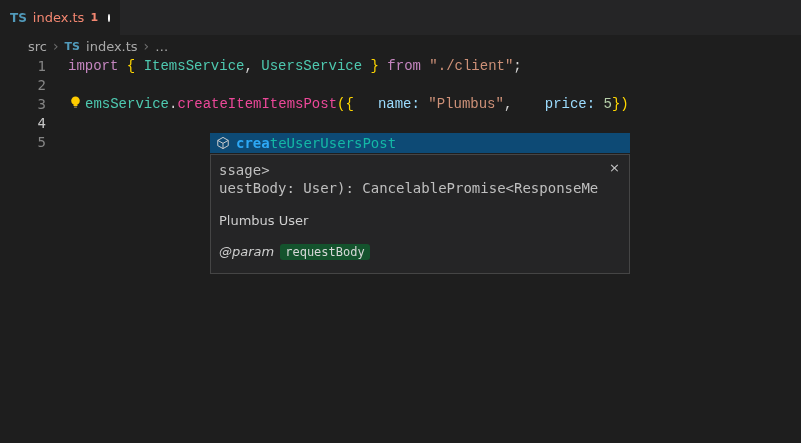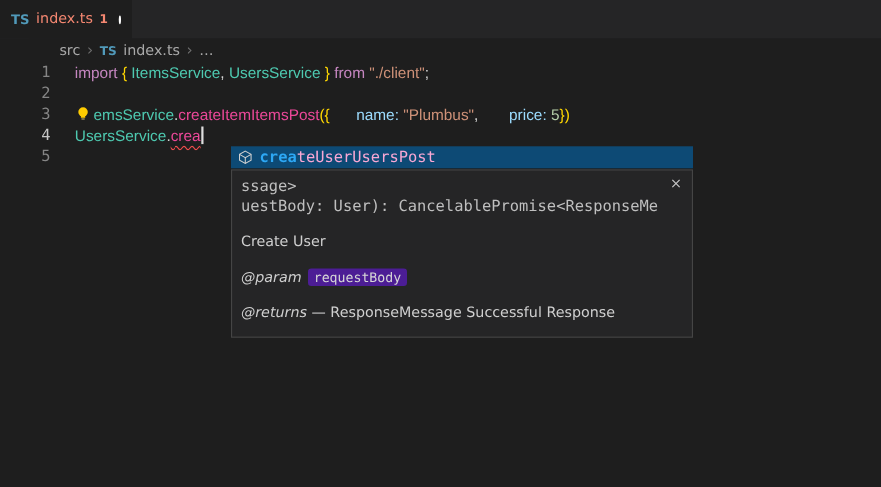--- a/index.html
+++ b/index.html
@@ -17,38 +17,38 @@
     padding:0 10px; gap:6px; font-size:13px; cursor:pointer;
   }
   .tab .ts-icon { color:#519aba; font-weight:bold; font-size:12px; }
   .tab .tab-label { color:#f48771; }
   .tab .tab-badge { color:#f48771; font-size:11px; font-weight:bold; }
   .tab .dirty-dot { width:8px; height:8px; border-radius:50%; background:#ffffff; margin-left:4px; }
 
   
   .breadcrumbs {
     height:22px; display:flex; align-items:center; padding-left:28px; gap:6px;
-    font-size:13px; color:#a9a9a9; background:#1e1e1e;margin-left:26px;
+    font-size:13px; color:#a9a9a9; background:#1e1e1e;
   }
   .breadcrumbs .sep { color:#6e6e6e; font-size:14px; }
   .breadcrumbs .ts-icon-sm { color:#519aba; font-weight:bold; font-size:11px; }
   .breadcrumbs .crumb { cursor:pointer; }
 
   
   .editor-area { position:absolute; top:57px; left:0; right:0; bottom:0; }
   .gutter { position:absolute; left:0; top:0; width:46px; }
   .gutter .ln {
     height:19px; line-height:19px; text-align:right; color:#858585;
     font-size:14px; font-family:"DejaVu Sans Mono","Liberation Mono",monospace;
   }
   .gutter .ln.active { color:#c6c6c6; }
   .code { position:absolute; left:68px; top:0; right:0; }
   .code .cl {
     height:19px; line-height:19px; white-space:pre; font-size:14px;
-    font-family:Liberation Sans, sans-serif; color:#d4d4d4;
+    font-family:Liberation Mono, monospace; color:#d4d4d4;
   }
   .tok-keyword { color:#c586c0; }
   .tok-class { color:#4ec9b0; }
   .tok-method { color:#ec4899; }
   .tok-bracket { color:#ffd700; }
   .tok-property { color:#9cdcfe;margin-left:24px; }
   .tok-string { color:#ce9178; }
   .tok-number { color:#b5cea8; }
   .tok-plain { color:#d4d4d4; }
   .squiggle {
@@ -60,40 +60,40 @@
 
   
   .suggest { position:absolute; left:210px; top:133px; width:420px; z-index:5; }
   .suggest-row {
     height:20px; background:#0d4a75; display:flex; align-items:center;
     padding:0 6px; gap:6px; cursor:pointer;
   }
   .suggest-row .cube { width:14px; height:14px; flex:0 0 auto; }
   .suggest-row .sg-text { font-size:14px; font-family:"DejaVu Sans Mono","Liberation Mono",monospace; white-space:pre; }
   .sg-match { color:#2da8f5; font-weight:bold; }
-  .sg-rest { color:#f9a8d4; }
+  .sg-rest { color:#14b8a6; }
 
   .suggest-docs {
     margin-top:1px; background:#252526; border:1px solid #454545;
     padding:6px 8px 12px 8px; position:relative; color:#cccccc;
   }
   .sig-line {
     font-family:"DejaVu Sans Mono","Liberation Mono",monospace;
     font-size:14px; line-height:18px; color:#bfbfbf; white-space:pre;
   }
   .docs-close {
     position:absolute; top:6px; right:9px; color:#c5c5c5; font-size:13px;
     cursor:pointer; line-height:14px;
   }
   .doc-desc { margin-top:15px; font-size:13px; line-height:17px; color:#cfcfcf; }
   .doc-row { margin-top:14px; font-size:13px; line-height:18px; color:#cfcfcf; }
   .tag-italic { font-style:italic; }
   .chip {
     font-family:"DejaVu Sans Mono","Liberation Mono",monospace;
-    font-size:12px; background:#4c1d95; color:#d7d7d7;
+    font-size:12px; background:#14532d; color:#d7d7d7;
     padding:1px 5px; border-radius:3px; margin-left:6px;
   }
 </style>
 </head>
 <body>
 
 <div class="tabbar">
   <div class="tab">
     <span class="ts-icon">TS</span>
     <span class="tab-label">index.ts</span>
@@ -120,38 +120,36 @@
       <div class="ln">5</div>
     </div>
   <div class="code" id="code">
       <div class="cl"><span class="tok-keyword">import</span><span class="tok-plain"> </span><span class="tok-bracket">{</span><span class="tok-plain"> </span><span class="tok-class">ItemsService</span><span class="tok-plain">, </span><span class="tok-class">UsersService</span><span class="tok-plain"> </span><span class="tok-bracket">}</span><span class="tok-plain"> </span><span class="tok-keyword">from</span><span class="tok-plain"> </span><span class="tok-string">"./client"</span><span class="tok-plain">;</span></div>
       <div class="cl"></div>
       <div class="cl"><span class="bulb-wrap"><svg width="15" height="15" viewBox="0 0 16 16">
             <circle cx="8" cy="6.2" r="4.6" fill="#ffcc00"></circle>
             <rect x="5.8" y="10.2" width="4.4" height="1.6" rx="0.5" fill="#ffcc00"></rect>
             <rect x="6.3" y="12.2" width="3.4" height="1.4" rx="0.5" fill="#9a8a55"></rect>
           </svg></span><span class="tok-class">emsService</span><span class="tok-plain">.</span><span class="tok-method">createItemItemsPost</span><span class="tok-bracket">({</span><span class="tok-property">name:</span><span class="tok-plain"> </span><span class="tok-string">"Plumbus"</span><span class="tok-plain">, </span><span class="tok-property">price:</span><span class="tok-plain"> </span><span class="tok-number">5</span><span class="tok-bracket">})</span></div>
-      <div class="cl"><span class="tok-class">UsersService</span><span class="tok-plain">.</span><span class="tok-method squiggle">crea</span><span class="cursor-bar"></span></div>
       <div class="cl"></div>
     </div>
 </div>
 
 <div class="suggest">
   <div class="suggest-row">
     <svg class="cube" viewBox="0 0 16 16">
       <path d="M8 1.6 L14 5 L14 11 L8 14.4 L2 11 L2 5 Z" fill="none" stroke="#d0d0d0" stroke-width="1.1"></path>
       <path d="M2 5 L8 8.4 L14 5 M8 8.4 L8 14.4" fill="none" stroke="#d0d0d0" stroke-width="1.1"></path>
     </svg>
     <span class="sg-text"><span class="sg-match">crea</span><span class="sg-rest">teUserUsersPost</span></span>
   </div>
   <div class="suggest-docs">
     <span class="docs-close">×</span>
     <div id="sig-lines">
         <div class="sig-line">ssage&gt;</div>
         <div class="sig-line">uestBody: User): CancelablePromise&lt;ResponseMe</div>
       </div>
-    <div class="doc-desc">Create User</div>
+    <div class="doc-desc">Plumbus User</div>
     <div id="doc-tags">
         <div class="doc-row"><span class="tag-italic">@param</span><span class="chip">requestBody</span></div>
-        <div class="doc-row"><span class="tag-italic">@returns</span><span> — ResponseMessage Successful Response</span></div>
       </div>
   </div>
 </div>
 
 </body></html>

